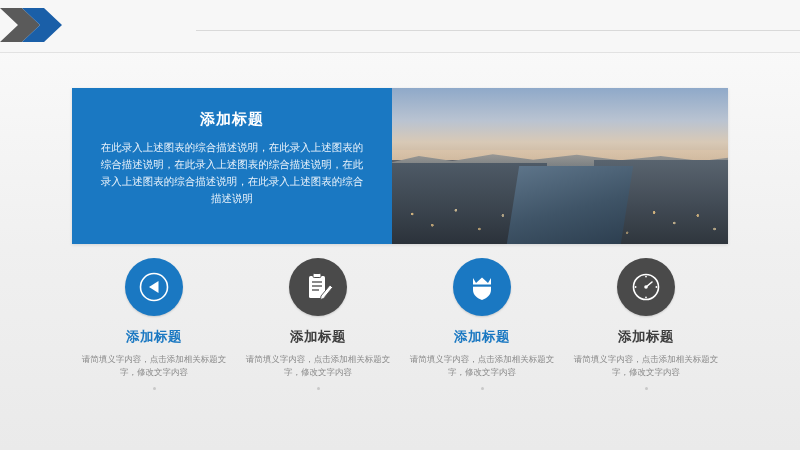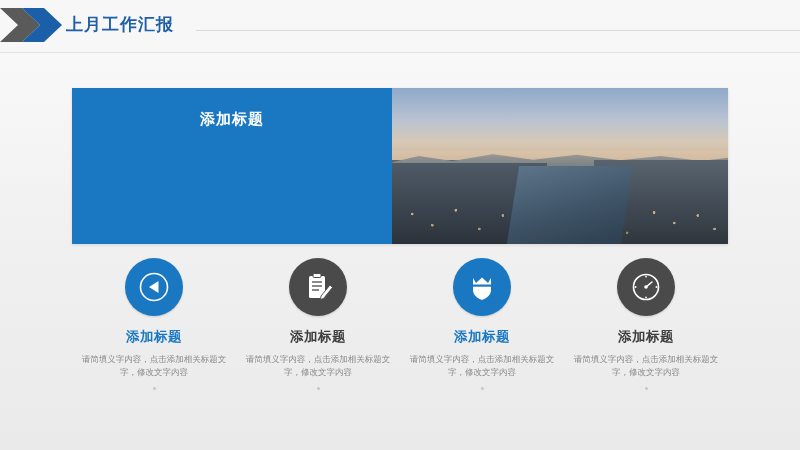--- a/index.html
+++ b/index.html
@@ -199,27 +199,27 @@
 
 <div class="slide">
 
   <div class="header">
     <div class="header-arrow">
       <svg class="glyph" width="62" height="34" viewBox="0 0 62 34">
         <polygon points="0,0 22,0 40,17 22,34 0,34 18,17" fill="#5a5a5a"></polygon>
         <polygon points="22,0 44,0 62,17 44,34 22,34 40,17" fill="#1a5fa8"></polygon>
       </svg>
     </div>
-    <div class="header-title">上月工作汇报</div>
     <div class="header-rule"></div>
   </div>
 
   <div class="banner">
     <div class="banner-left">
       <div class="banner-title">添加标题</div>
+      <div class="banner-body">在此录入上述图表的综合描述说明，在此录入上述图表的综合描述说明，在此录入上述图表的综合描述说明，在此录入上述图表的综合描述说明，在此录入上述图表的综合描述说明</div>
     </div>
     <div class="banner-right">
       <div class="photo-sky"></div>
       <div class="photo-hills"></div>
       <div class="photo-haze"></div>
       <div class="photo-cityleft"></div>
       <div class="photo-cityright"></div>
       <div class="photo-river"></div>
       <div class="photo-lights"></div>
     </div>

